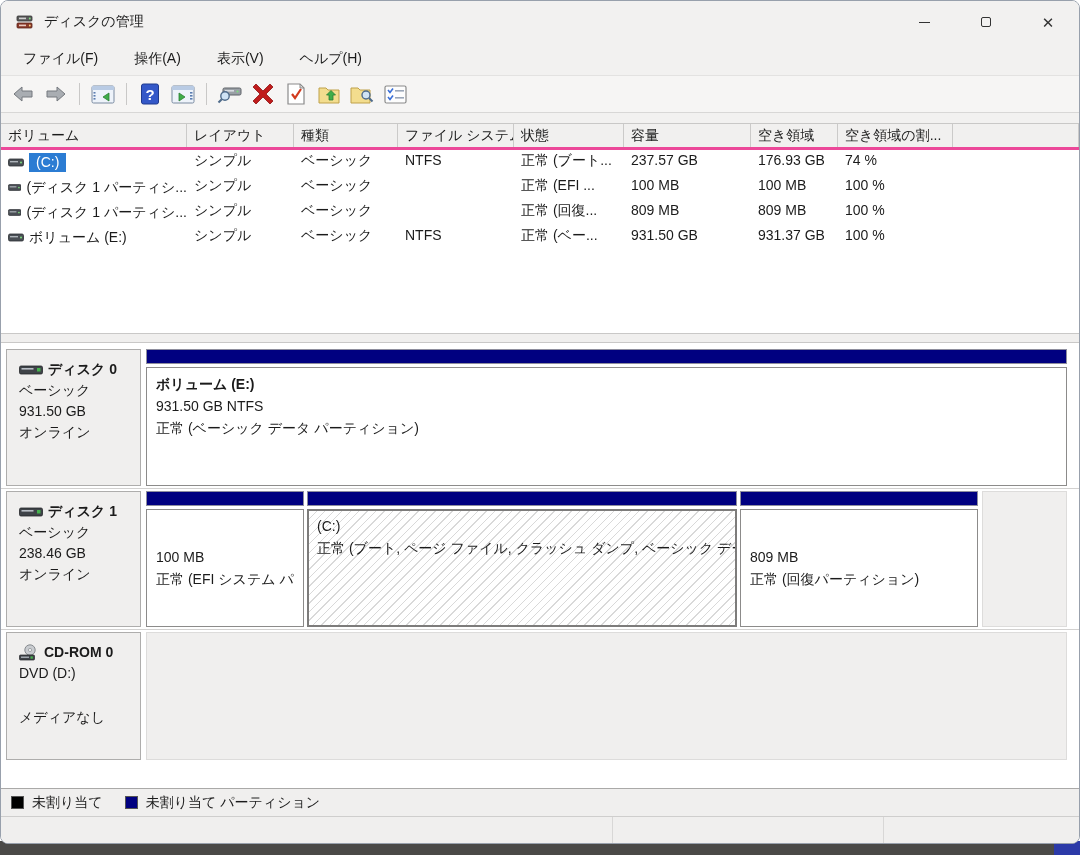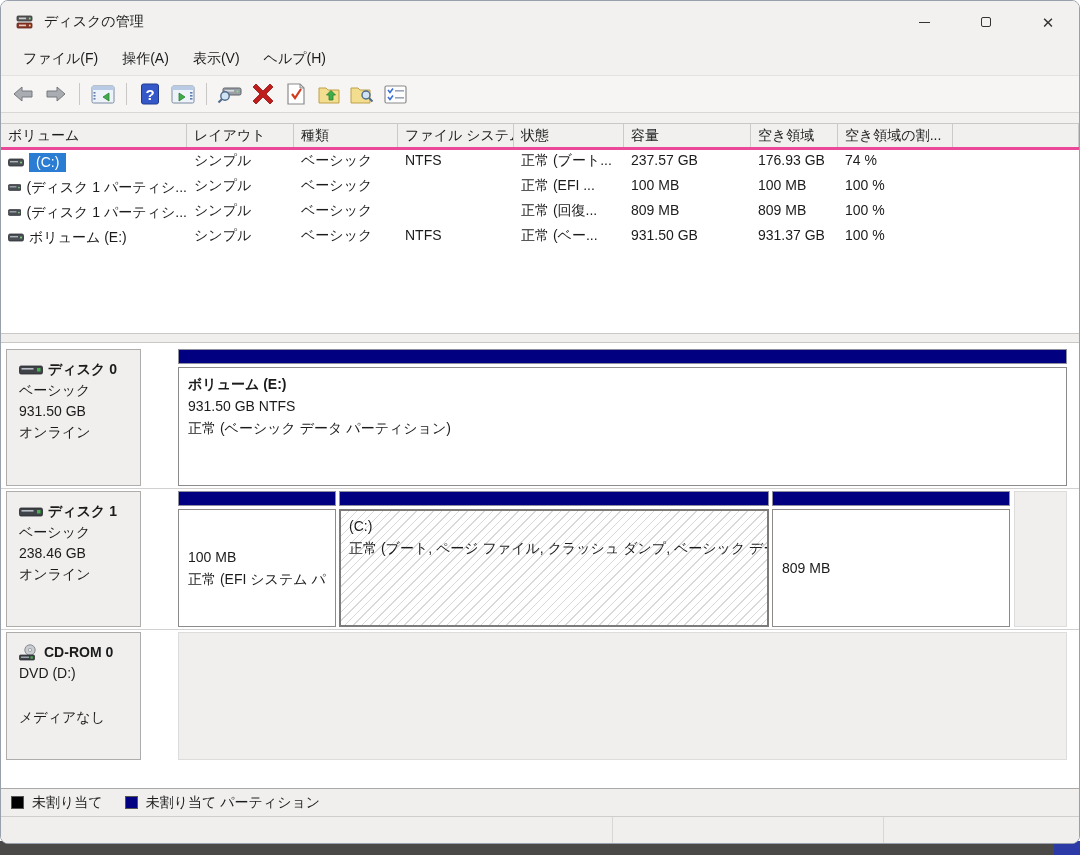--- a/index.html
+++ b/index.html
@@ -17,21 +17,21 @@
   .titlebar { height:42px; background:#f2f1f0; display:flex; align-items:center; flex:0 0 auto; }
   .app-icon { margin-left:15px; display:flex; align-items:center; }
   .title-text { margin-left:9px; font-size:14px; color:#1b1b1b; }
   .win-controls { margin-left:auto; display:flex; height:100%; }
   .win-btn { width:62px; height:100%; display:flex; align-items:center; justify-content:center; color:#222; }
   .glyph-min { width:11px; height:1px; background:#333; }
   .glyph-max { width:10px; height:10px; border:1.3px solid #333; border-radius:2px; }
   .glyph-close { font-size:15px; line-height:1; color:#333; }
 
   
-  .menubar { height:32px; background:#f2f1f0; display:flex; align-items:center; padding-left:10px; flex:0 0 auto; }
+  .menubar { height:32px; background:#f2f1f0; display:flex; align-items:center; padding-left:10px; flex:0 0 auto;gap:12px; }
   .menu-item { font-size:14px; color:#1b1b1b; padding:4px 12px; }
 
   
   .toolbar { height:38px; background:#f6f5f4; border-top:1px solid #e3e2e1; border-bottom:1px solid #d8d7d6;
              display:flex; align-items:center; padding-left:8px; gap:5px; flex:0 0 auto; }
   .tb-btn { width:28px; height:28px; display:flex; align-items:center; justify-content:center; }
   .tb-sep { width:1px; height:22px; background:#c9c8c7; margin:0 4px; }
   .chrome-gap { height:10px; background:#f2f1f0; flex:0 0 auto; }
 
   
@@ -43,21 +43,21 @@
   .lv-row { height:25px; }
   .lv-row .cell { font-size:14px; color:#1b1b1b; padding:2px 0 0 7px; white-space:nowrap; overflow:hidden; }
   .vol-cell { display:flex; align-items:center; gap:5px; padding-top:0 !important; }
   .sel-label { background:#2b7cd3; color:#ffffff; padding:1px 7px 2px 7px; }
 
   
   .splitter { height:10px; background:#f0efee; border-top:1px solid #c9c8c7; border-bottom:1px solid #c9c8c7; flex:0 0 auto; }
 
   
   .graphical { flex:1 1 auto; background:#ffffff; overflow:hidden; padding-top:4px; }
-  .diskrow { display:flex; height:141px; padding:2px 12px 2px 5px;gap:32px; }
+  .diskrow { display:flex; height:141px; padding:2px 12px 2px 5px; }
   .diskrow + .diskrow { border-top:1px solid #d2d1d0; }
   .diskhdr { width:135px; flex:0 0 auto; background:#f0efee; border:1px solid #aeadac; padding:9px 8px 0 12px;
              font-size:14px; color:#1b1b1b; line-height:21px; }
   .diskhdr .dname { font-weight:bold; display:flex; align-items:center; gap:5px; white-space:nowrap; }
   .disktrack { flex:1 1 auto; display:flex; padding-left:5px; min-width:0; }
   .part { display:flex; flex-direction:column; min-width:0; }
   .part + .part { margin-left:3px; }
   .part-bar { height:15px; background:#000080; border:1px solid #8e8e9e; flex:0 0 auto; }
   .part-body { flex:1 1 auto; margin-top:3px; background:#ffffff; border:1px solid #8c8b8a;
                padding:5px 9px; font-size:14px; color:#1b1b1b; line-height:22px;
@@ -360,20 +360,21 @@
             <div class="part-bar"></div>
             <div class="part-body hatched">
               <div>(C:)</div>
               <div>正常 (ブート, ページ ファイル, クラッシュ ダンプ, ベーシック データ</div>
             </div>
           </div>
           <div class="part" style="width:238px;">
             <div class="part-bar"></div>
             <div class="part-body vcenter">
               <div>809 MB</div>
+              <div>正常 (回復パーティション)</div>
             </div>
           </div>
           <div class="track-filler"></div>
         </div>
       </div>
 
       <div class="diskrow cdrow">
         <div class="diskhdr">
           <div class="dname">
             <svg width="20" height="17" viewBox="0 0 20 17">

